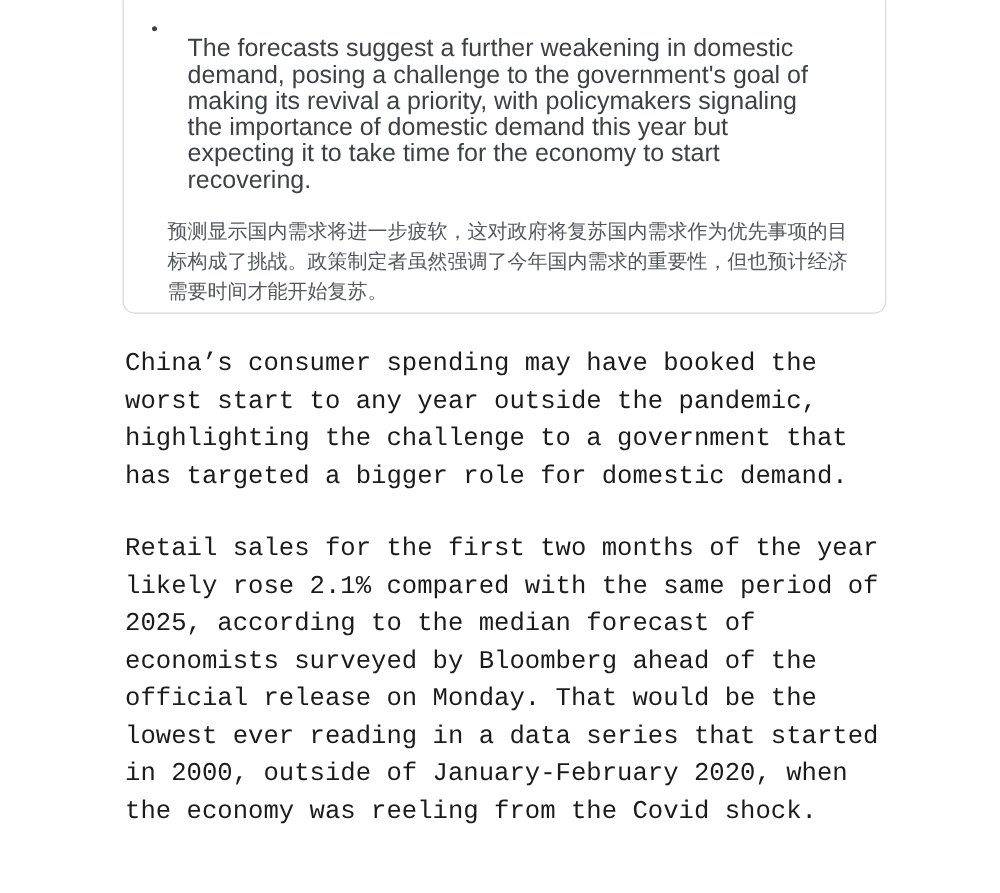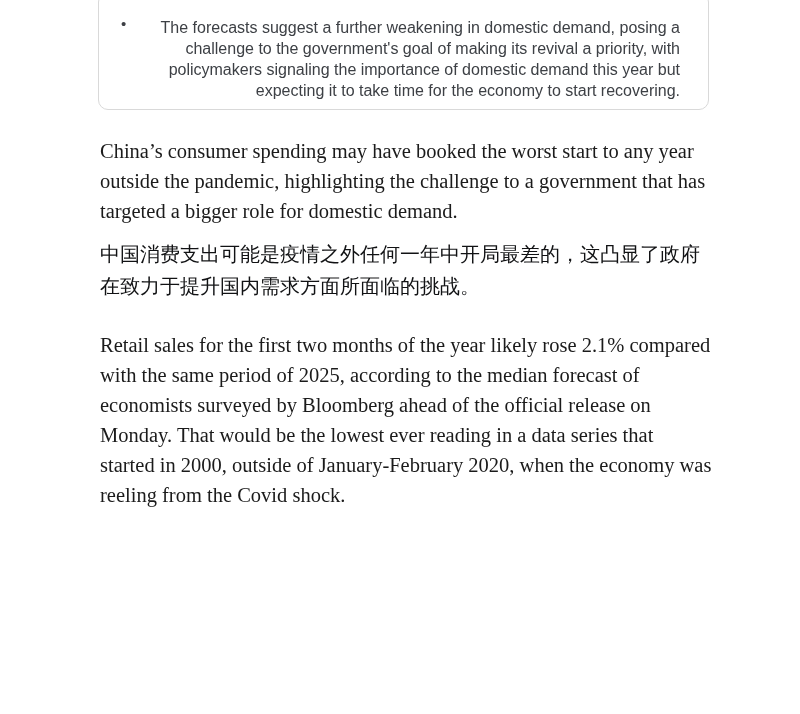--- a/index.html
+++ b/index.html
@@ -29,40 +29,39 @@
     align-items: flex-start;
   }
   .bullet-glyph {
     flex: 0 0 13px;
     width: 13px;
     font-size: 15px;
     line-height: 21px;
     color: #3d4045;
   }
   .bullet-text-en {
-    margin: 4px;
-    font-size: 16px;
+    margin: 16px;
+    font-size: 20px;
     line-height: 21px;
     color: #3d4045;
-    text-align: right;
   }
   .bullet-text-zh {
     margin: 3px 0 0 13px;
     font-size: 16px;
     line-height: 24px;
     color: #54575c;
   }
 
   
   .article {
     margin: 0 88px 0 100px;
   }
   .para-en {
     margin: 0;
-    font-family: Liberation Serif, serif;
+    font-family: Liberation Mono, monospace;
     font-size: 20.5px;
     line-height: 30px;
     color: #1b1b1b;
   }
   .para-zh {
     margin: 0;
     font-family: "Liberation Sans", sans-serif;
     font-size: 20px;
     line-height: 32px;
     color: #111214;
@@ -73,19 +72,19 @@
   .para-zh.after-en-2 { margin-top: 2px; }
 </style>
 </head>
 <body>
 
 <div class="summary-box">
   <div class="bullet-row">
     <span class="bullet-glyph">•</span>
     <p class="bullet-text-en">The forecasts suggest a further weakening in domestic demand, posing a challenge to the government's goal of making its revival a priority, with policymakers signaling the importance of domestic demand this year but expecting it to take time for the economy to start recovering.</p>
   </div>
+  <p class="bullet-text-zh">预测显示国内需求将进一步疲软，这对政府将复苏国内需求作为优先事项的目标构成了挑战。政策制定者虽然强调了今年国内需求的重要性，但也预计经济需要时间才能开始复苏。</p>
 </div>
 
 <div class="article">
   <p class="para-en first">China’s consumer spending may have booked the worst start to any year outside the pandemic, highlighting the challenge to a government that has targeted a bigger role for domestic demand.</p>
-  <p class="para-zh after-en-1">中国消费支出可能是疫情之外任何一年中开局最差的，这凸显了政府在致力于提升国内需求方面所面临的挑战。</p>
   <p class="para-en second">Retail sales for the first two months of the year likely rose 2.1% compared with the same period of 2025, according to the median forecast of economists surveyed by Bloomberg ahead of the official release on Monday. That would be the lowest ever reading in a data series that started in 2000, outside of January-February 2020, when the economy was reeling from the Covid shock.</p>
 </div>
 
 </body></html>

